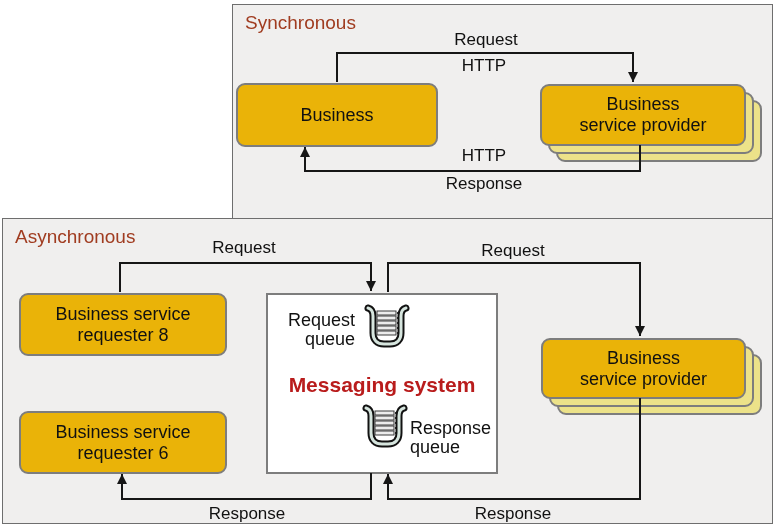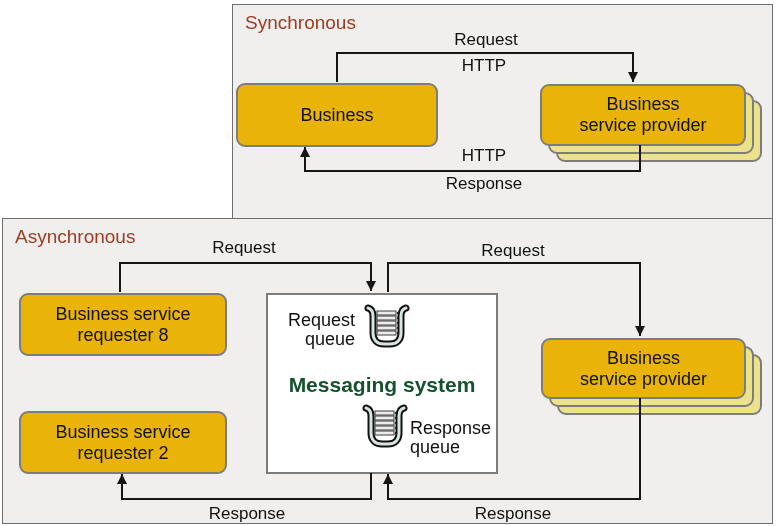--- a/index.html
+++ b/index.html
@@ -37,21 +37,21 @@
   .async-req1 { left:16px; top:74px;  width:208px; height:63px; }
   .async-req2 { left:16px; top:192px; width:208px; height:63px; }
   .async-provider-stack { left:538px; top:119px; width:221px; height:77px; }
   .async-provider-stack .node { width:205px; height:61px; }
   .messaging {
     position:absolute; left:263px; top:74px; width:232px; height:181px;
     background:#ffffff; border:2px solid #7d7d7d; box-sizing:border-box;
   }
   .messaging-title {
     position:absolute; left:0; right:0; top:78px; text-align:center;
-    font-size:21px; font-weight:bold; color:#14532d;
+    font-size:21px; font-weight:bold; color:#b91c1c;
   }
   .q-label { position:absolute; font-size:18px; line-height:19px; }
   .q-label.req  { right:141px; top:16px;  text-align:right; }
   .q-label.resp { left:142px;  top:124px; text-align:left; }
   .queue-icon { position:absolute; width:50px; height:46px; }
   .queue-icon.req  { left:94px; top:8px; }
   .queue-icon.resp { left:92px; top:108px; }
   .wire-label {
     position:absolute; transform:translateX(-50%);
     font-size:17px; white-space:nowrap;
@@ -92,21 +92,21 @@
   <section class="panel panel-async">
     <div class="panel-title">Asynchronous</div>
 
     <div class="node async-req1">
       <span>Business service</span>
       <span>requester 8</span>
     </div>
 
     <div class="node async-req2">
       <span>Business service</span>
-      <span>requester 2</span>
+      <span>requester 6</span>
     </div>
 
     <div class="messaging">
       <div class="q-label req">
         <div>Request</div>
         <div>queue</div>
       </div>
 
       <svg class="queue-icon req" viewBox="0 0 50 46">
         <path d="M6,5 C10,6 11,9 11,13 L11,30 C11,37 15,41 22,41 L28,41 C35,41 39,37 39,30 L39,13 C39,9 40,6 44,5" fill="none" stroke="#121212" stroke-width="7" stroke-linecap="round"></path>

